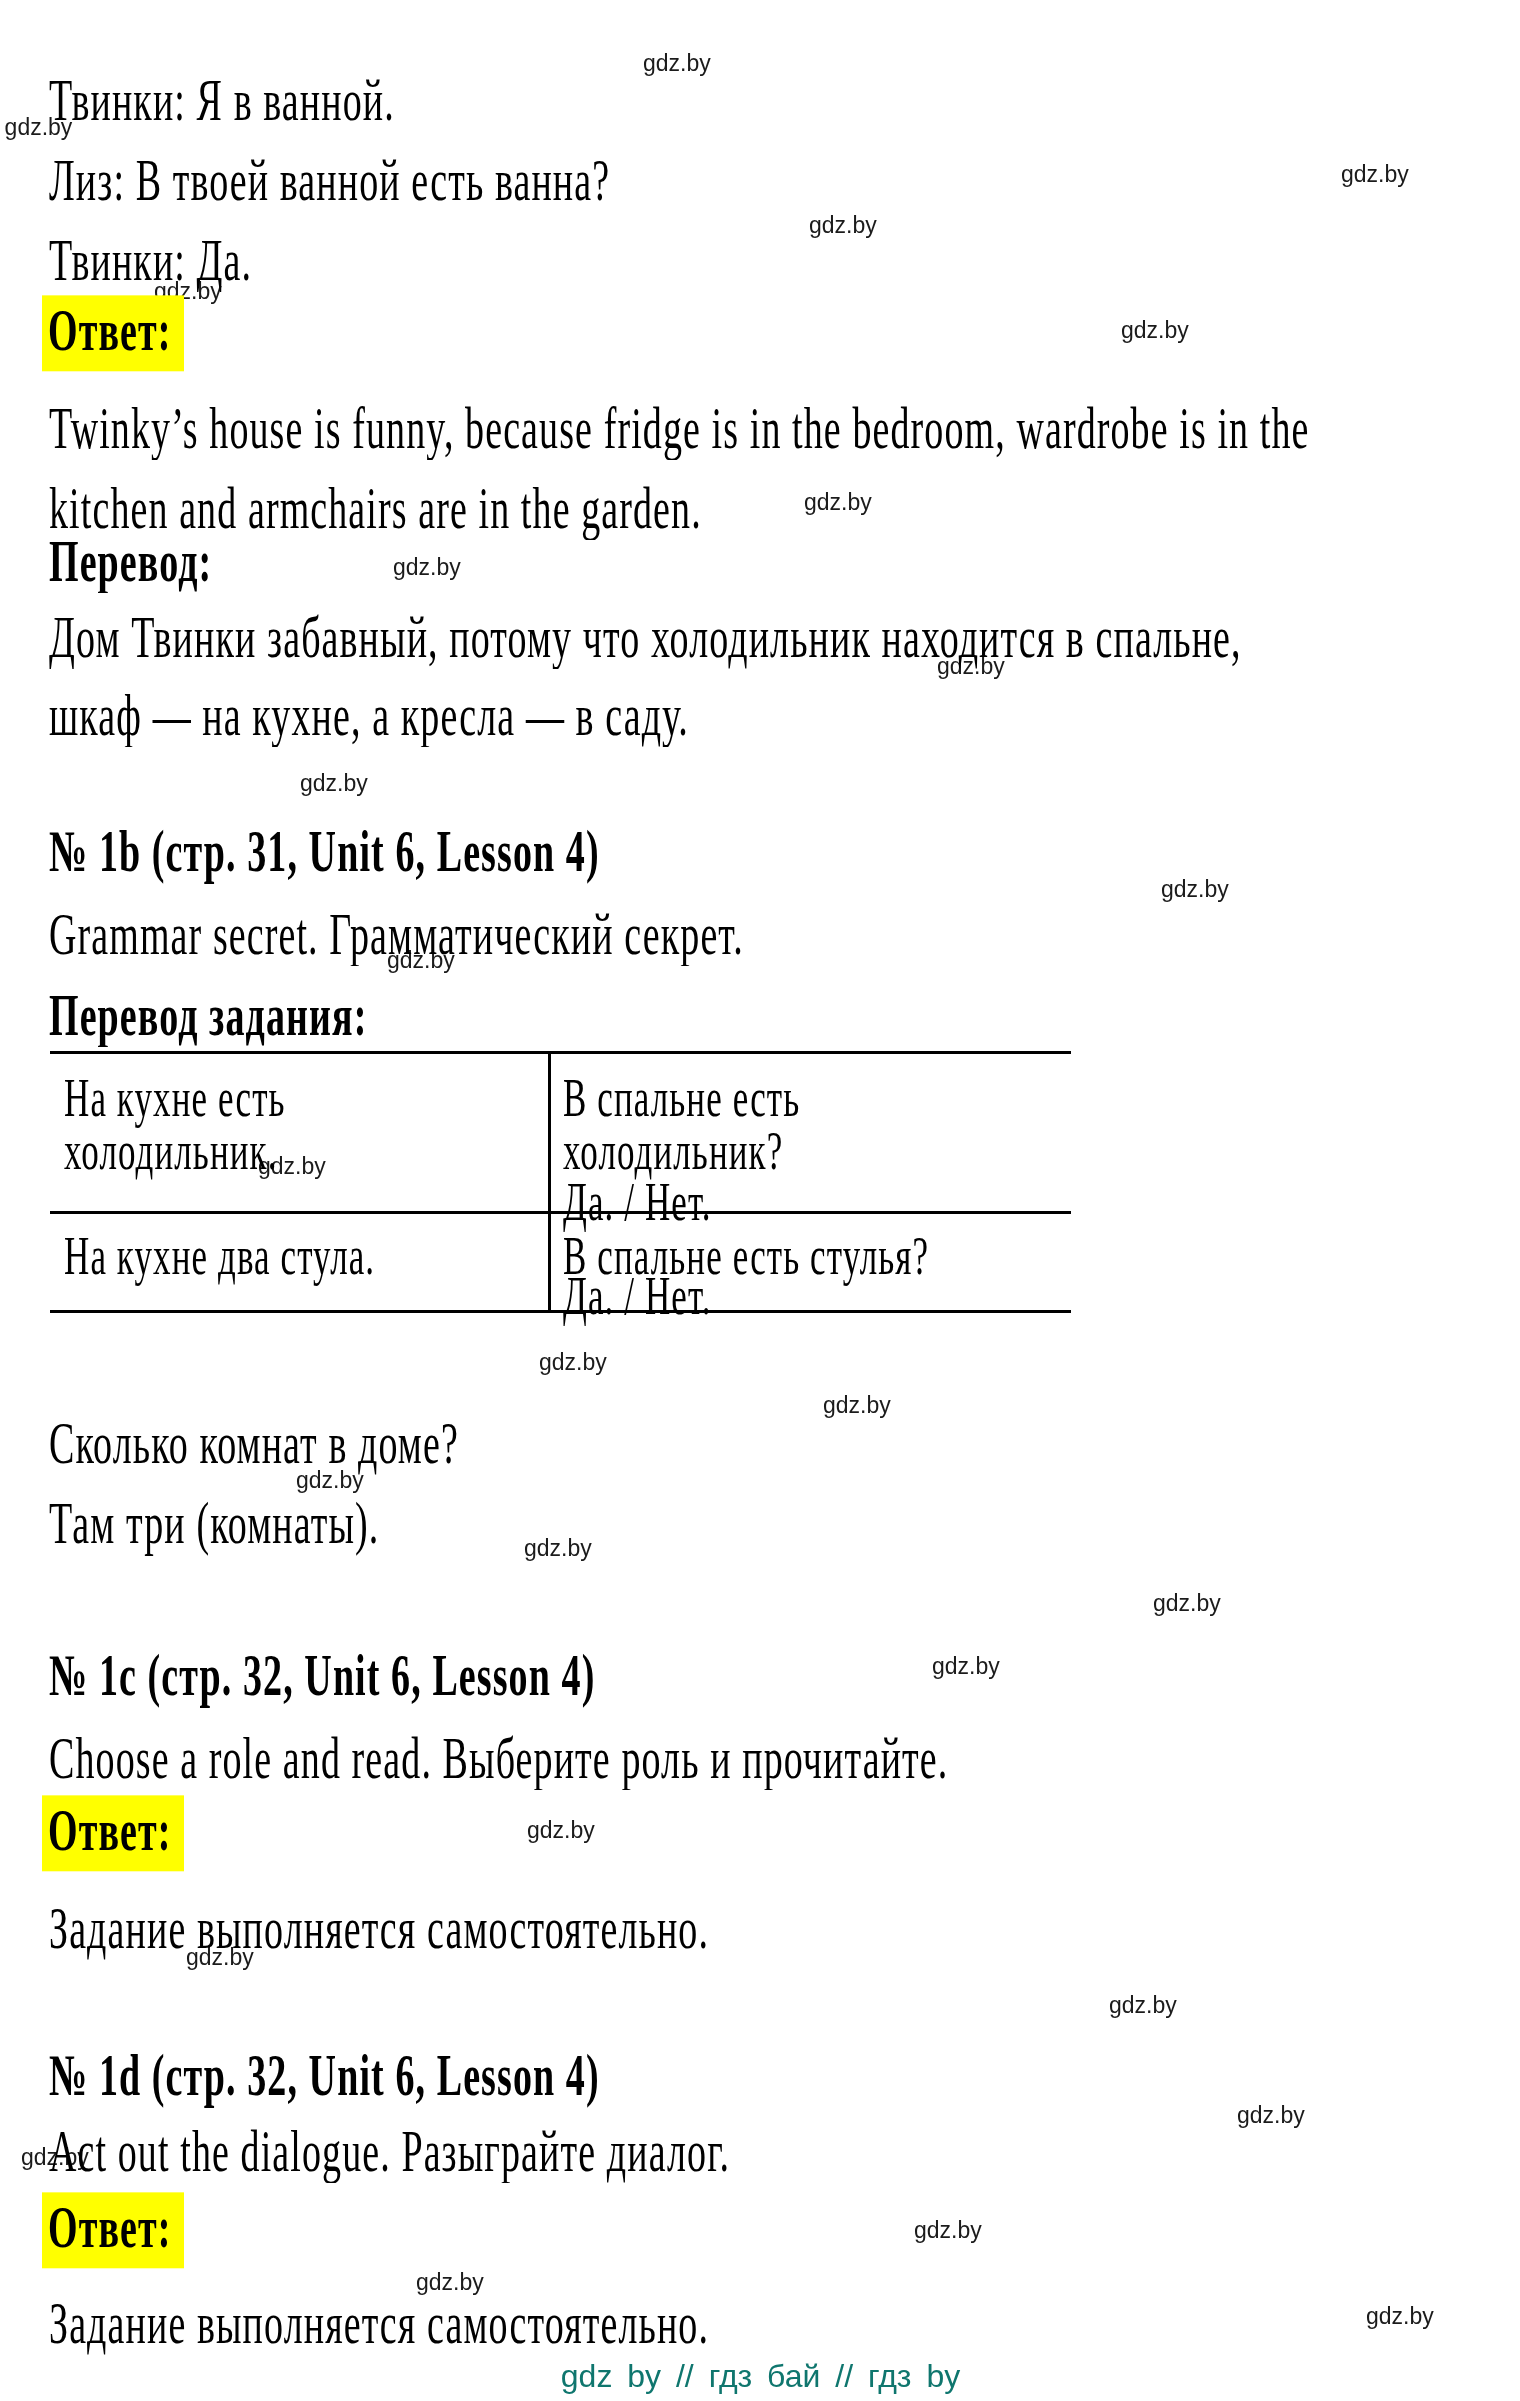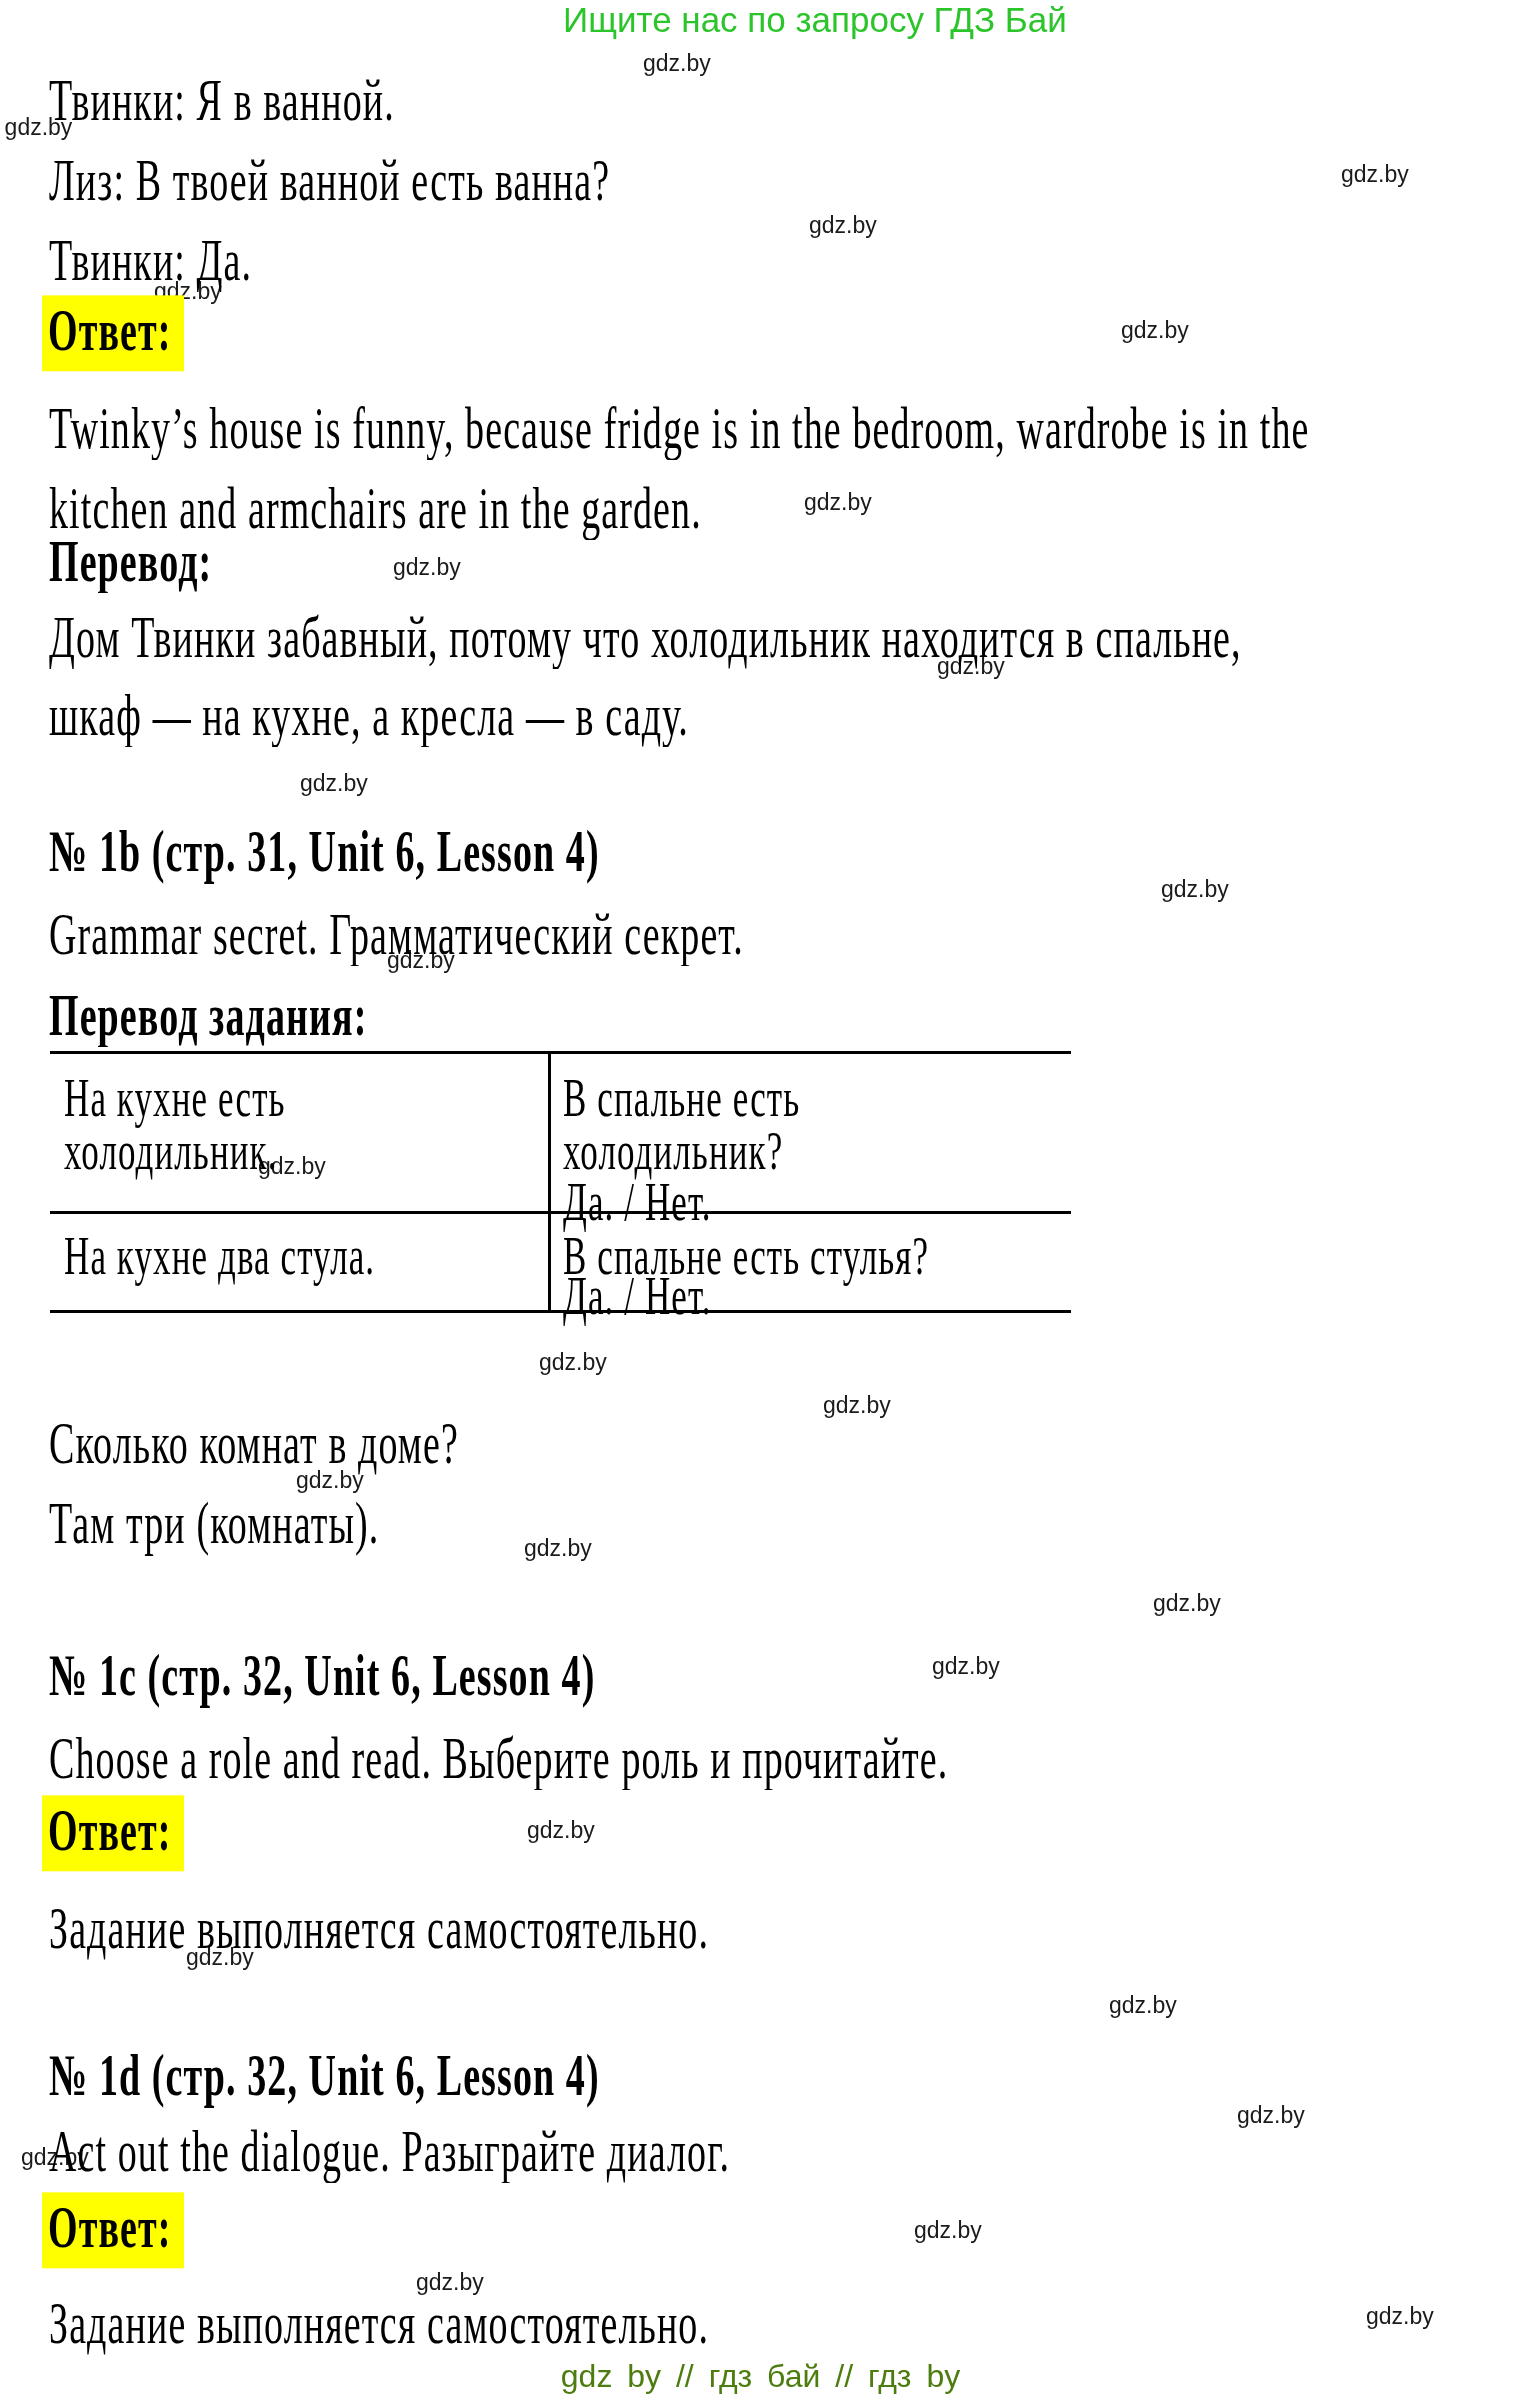--- a/index.html
+++ b/index.html
@@ -57,21 +57,20 @@
     word-spacing:6px;
     white-space:nowrap;
   }
   .rule{position:absolute;background:#000;}
 </style>
 </head>
 <body>
 
 <div id="page">
 
-  <div class="promo" style="color:#2bc42b">Ищите нас по запросу ГДЗ Бай</div>
 
   <div class="wm" style="left:643px;top:50px">gdz.by</div>
   <div class="wm" style="left:4.6px;top:114px">gdz.by</div>
   <div class="wm" style="left:1341px;top:161px">gdz.by</div>
   <div class="wm" style="left:809px;top:212px">gdz.by</div>
   <div class="wm" style="left:154px;top:278px">gdz.by</div>
   <div class="wm" style="left:1121px;top:317px">gdz.by</div>
   <div class="wm" style="left:804px;top:489px">gdz.by</div>
   <div class="wm" style="left:393px;top:554px">gdz.by</div>
   <div class="wm" style="left:937px;top:653px">gdz.by</div>
@@ -137,16 +136,16 @@
   </div>
   <div class="sline" style="left:49px;top:1898px">Задание выполняется самостоятельно.</div>
 
   <div class="sline b" style="left:49px;top:2045px">№ 1d (стр. 32, Unit 6, Lesson 4)</div>
   <div class="sline" style="left:49px;top:2121px">Act out the dialogue. Разыграйте диалог.</div>
   <div class="sline b" style="left:42px;top:2197px">
     <span class="hl">Ответ:</span>
   </div>
   <div class="sline" style="left:49px;top:2293px">Задание выполняется самостоятельно.</div>
 
-  <div class="footer" style="color:#4d7c0f">gdz by // гдз бай // гдз by</div>
+  <div class="footer" style="color:#0f766e">gdz by // гдз бай // гдз by</div>
 
 </div>
 
 
 </body></html>

